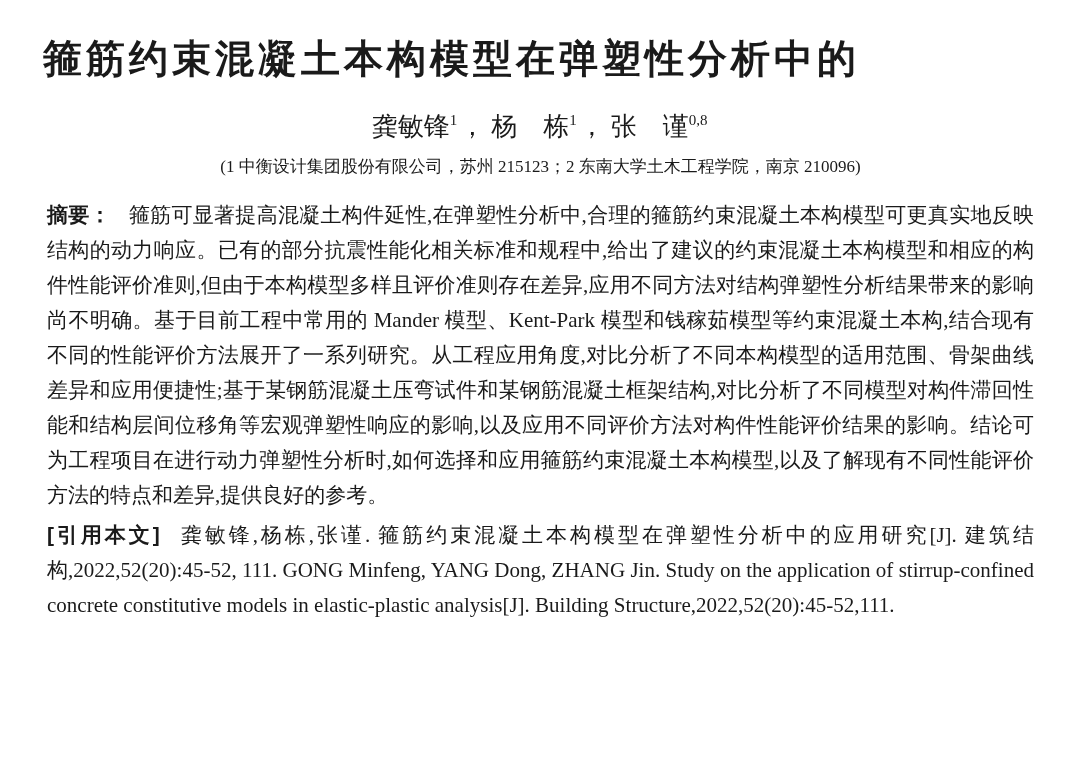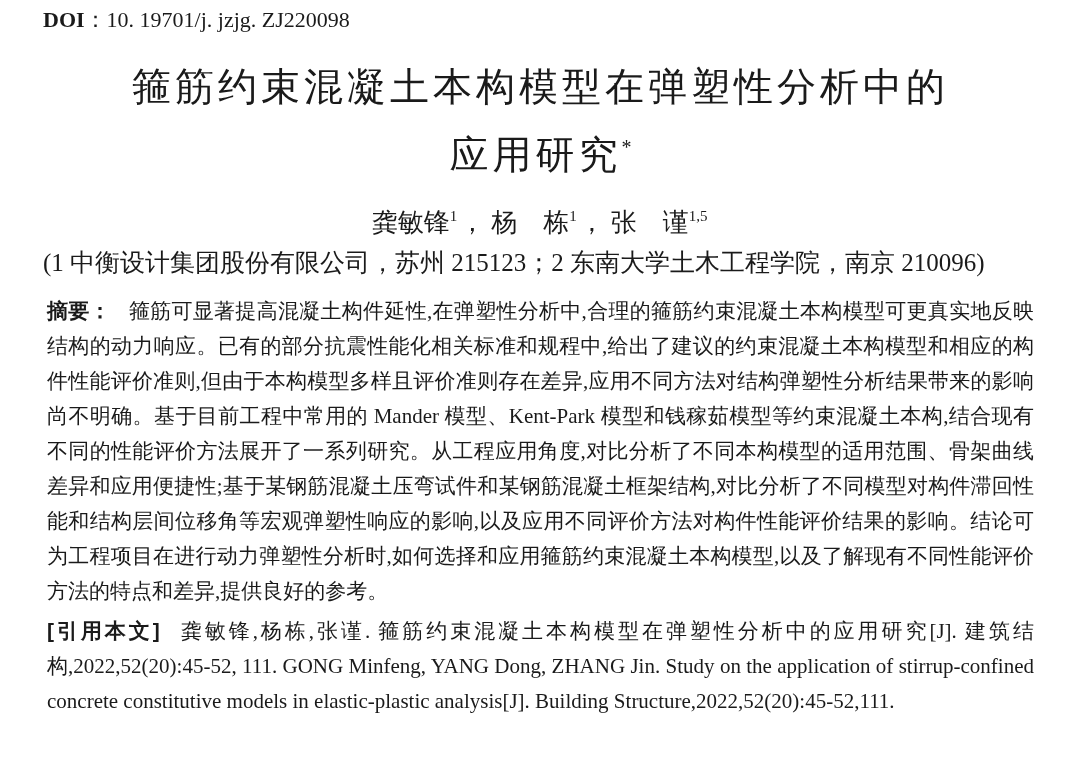--- a/index.html
+++ b/index.html
@@ -12,41 +12,41 @@
     overflow: hidden;
     font-family: "Liberation Serif", "DejaVu Serif", serif;
   }
   .page { padding: 6px 42px 0 43px; }
 
   .doi-line { font-size: 22px; line-height: 28px; }
   .doi-label { font-weight: bold; }
 
   .title {
     margin-top: 22px;
-    text-align: center;
     font-size: 39px;
-    font-weight: 400;
+    font-weight: 700;
     line-height: 61px;
     letter-spacing: 4px;
   }
   .title sup { font-size: 20px; letter-spacing: 0; vertical-align: super; }
 
   .authors {
     margin-top: 14px;
     text-align: center;
     font-size: 26px;
     line-height: 34px;
   }
   .author { margin: 0 3px; }
   .author sup { font-size: 15px; vertical-align: super; }
   .author .sep { margin-left: 2px; }
 
   .affiliation {
     margin-top: 8px;
-    font-size: 25px;
+    text-align: center;
+    font-size: 17px;
     line-height: 30px;
   }
 
   .body-block {
     margin-top: 15px;
     font-size: 21px;
     line-height: 35px;
     text-align: justify;
   }
   .body-block p { margin: 4px; }
@@ -59,31 +59,27 @@
   .kw-gap { margin-right: 14px; }
 
   .meta-line .group { margin-right: 44px; }
   .meta-line .group:last-child { margin-right: 0; }
 </style>
 </head>
 <body>
 
 <div class="page">
 
-  <div class="doi-line">
-    <span class="doi-label">DOI</span><span>：</span><span>10. 19701/j. jzjg. ZJ220098</span>
-  </div>
 
   <div class="title">
     <div><span>箍筋约束混凝土本构模型在弹塑性分析中的</span></div>
-    <div><span>应用研究</span><sup>*</sup></div>
   </div>
 
   <div class="authors">
-    <span class="author"><span>龚敏锋</span><sup>1</sup><span class="sep">，</span></span><span class="author"><span>杨　栋</span><sup>1</sup><span class="sep">，</span></span><span class="author"><span>张　谨</span><sup>1,5</sup><span class="sep"></span></span>
+    <span class="author"><span>龚敏锋</span><sup>1</sup><span class="sep">，</span></span><span class="author"><span>杨　栋</span><sup>1</sup><span class="sep">，</span></span><span class="author"><span>张　谨</span><sup>0,8</sup><span class="sep"></span></span>
   </div>
 
   <div class="affiliation">
     <span>(1 中衡设计集团股份有限公司，苏州 215123；2 东南大学土木工程学院，南京 210096)</span>
   </div>
 
   <div class="body-block">
 
     <p>
       <span class="hei label-gap">摘要：</span><span>箍筋可显著提高混凝土构件延性,在弹塑性分析中,合理的箍筋约束混凝土本构模型可更真实地反映结构的动力响应。已有的部分抗震性能化相关标准和规程中,给出了建议的约束混凝土本构模型和相应的构件性能评价准则,但由于本构模型多样且评价准则存在差异,应用不同方法对结构弹塑性分析结果带来的影响尚不明确。基于目前工程中常用的 Mander 模型、Kent-Park 模型和钱稼茹模型等约束混凝土本构,结合现有不同的性能评价方法展开了一系列研究。从工程应用角度,对比分析了不同本构模型的适用范围、骨架曲线差异和应用便捷性;基于某钢筋混凝土压弯试件和某钢筋混凝土框架结构,对比分析了不同模型对构件滞回性能和结构层间位移角等宏观弹塑性响应的影响,以及应用不同评价方法对构件性能评价结果的影响。结论可为工程项目在进行动力弹塑性分析时,如何选择和应用箍筋约束混凝土本构模型,以及了解现有不同性能评价方法的特点和差异,提供良好的参考。</span>

